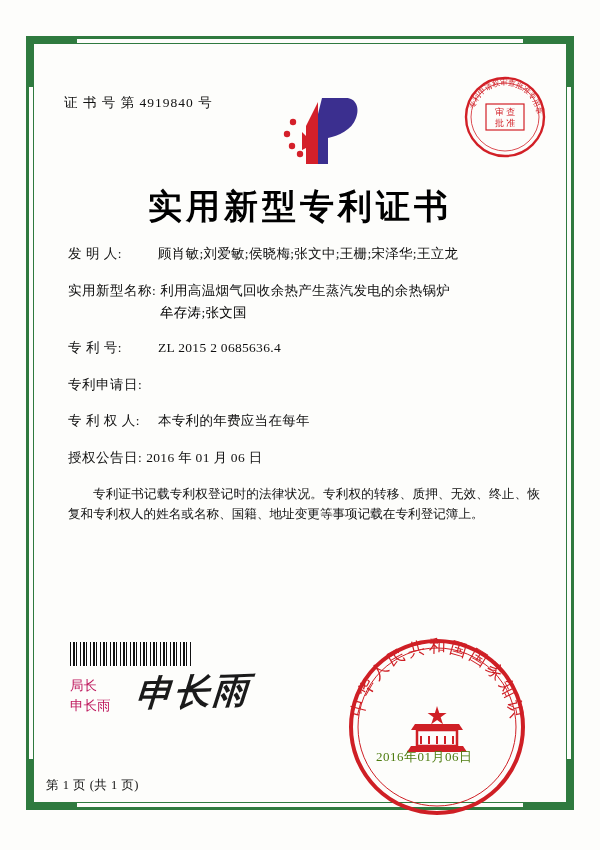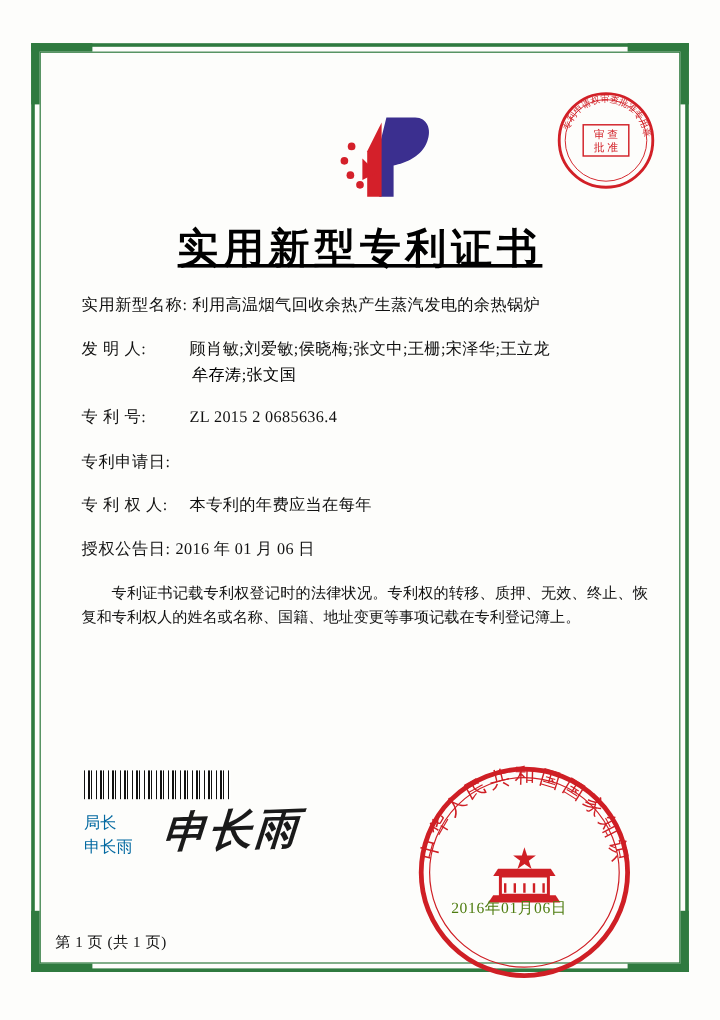--- a/index.html
+++ b/index.html
@@ -93,21 +93,20 @@
     position: absolute;
     left: 0;
     right: 0;
     top: 128px;
     text-align: center;
     font-size: 34px;
     font-weight: bold;
     letter-spacing: 4px;
     color: #000;
     font-family: "Liberation Serif", serif;
-    text-decoration: underline;
   }
 
   
   .fields {
     position: absolute;
     left: 22px;
     right: 10px;
     top: 188px;
   }
   .field-row {
@@ -171,21 +170,21 @@
     );
   }
 
   
   .sig-block {
     position: absolute;
     left: 24px;
     top: 620px;
     font-size: 13.5px;
     line-height: 1.5;
-    color: #0369a1;
+    color: #be185d;
   }
   .sig-handwriting {
     position: absolute;
     left: 90px;
     top: 612px;
     font-size: 36px;
     font-family: "Liberation Serif", serif;
     font-style: italic;
     font-weight: bold;
     letter-spacing: 2px;
@@ -233,20 +232,21 @@
 
   <div class="border-outer"></div>
   <div class="border-inner"></div>
   <div class="corner tl"></div>
   <div class="corner tr"></div>
   <div class="corner bl"></div>
   <div class="corner br"></div>
 
   <div class="content">
 
+    <div class="cert-no">证 书 号 第 4919840 号</div>
 
     <div class="logo">
       <svg width="86" height="82" viewBox="0 0 86 82">
         <path d="M44 6 L68 6 C78 6 82 16 78 26 C74 38 60 44 50 46 L50 72 L38 72 L38 30 Z" fill="#3b2f8f"></path>
         <path d="M40 10 L40 72 L28 72 L28 34 Z" fill="#d4202a"></path>
         <path d="M24 40 L36 52 L24 58 Z" fill="#d4202a"></path>
         <g fill="#d4202a">
           <circle cx="15" cy="30" r="3.2"></circle>
           <circle cx="9" cy="42" r="3.2"></circle>
           <circle cx="14" cy="54" r="3.2"></circle>
@@ -267,27 +267,27 @@
         <text x="43" y="41" font-size="9" fill="#d22027" text-anchor="middle" class="stamp-text">审 查</text>
         <text x="43" y="52" font-size="9" fill="#d22027" text-anchor="middle" class="stamp-text">批 准</text>
       </svg>
     </div>
 
     <div class="main-title">实用新型专利证书</div>
 
     <div class="fields">
 
       <div class="field-row">
+        <span class="field-label spread">发 明 人:</span>
+        <span class="field-value">顾肖敏;刘爱敏;侯晓梅;张文中;王栅;宋泽华;王立龙</span>
+      </div>
+
+      <div class="field-row">
         <span class="field-label">实用新型名称:</span>
         <span class="field-value">利用高温烟气回收余热产生蒸汽发电的余热锅炉</span>
-      </div>
-
-      <div class="field-row">
-        <span class="field-label spread">发 明 人:</span>
-        <span class="field-value">顾肖敏;刘爱敏;侯晓梅;张文中;王栅;宋泽华;王立龙</span>
       </div>
       <div class="field-sub">牟存涛;张文国</div>
 
       <div class="field-row">
         <span class="field-label spread">专 利 号:</span>
         <span class="field-value">ZL 2015 2 0685636.4</span>
       </div>
 
       <div class="field-row">
         <span class="field-label">专利申请日:</span>

